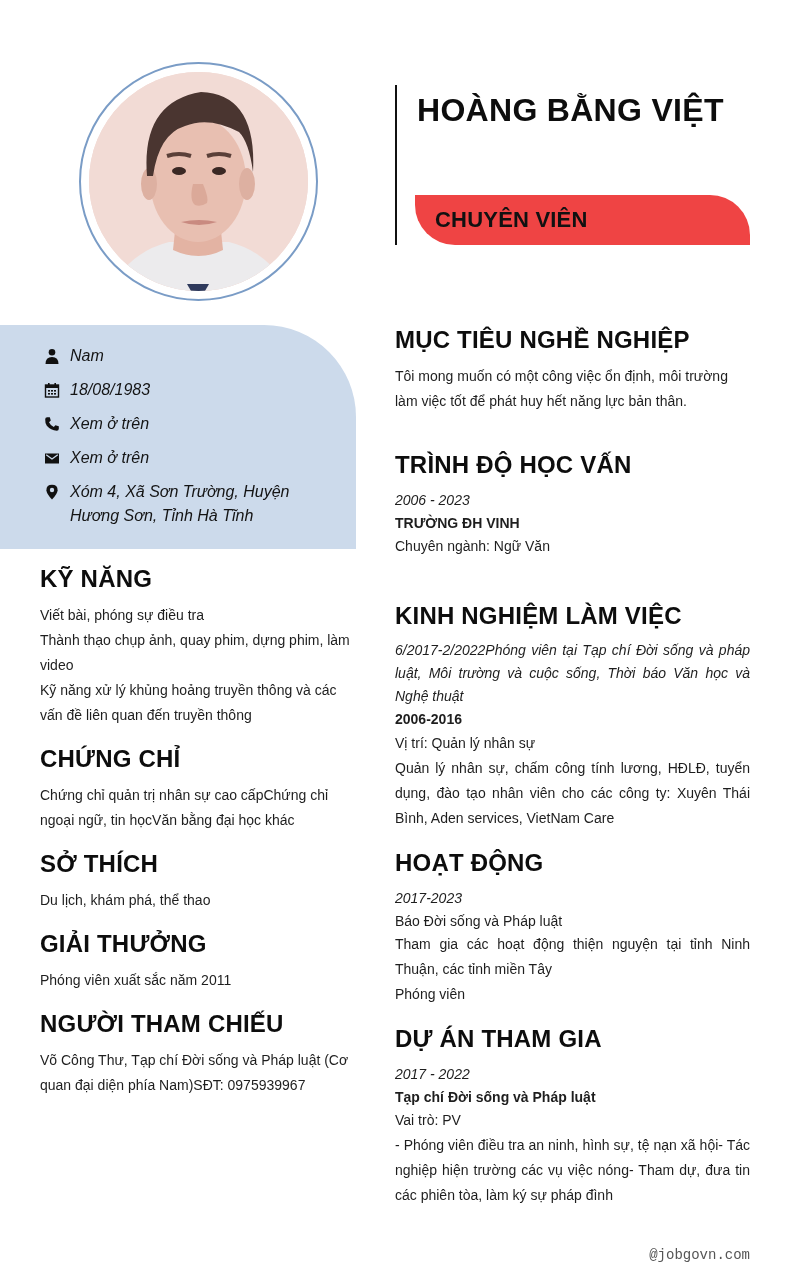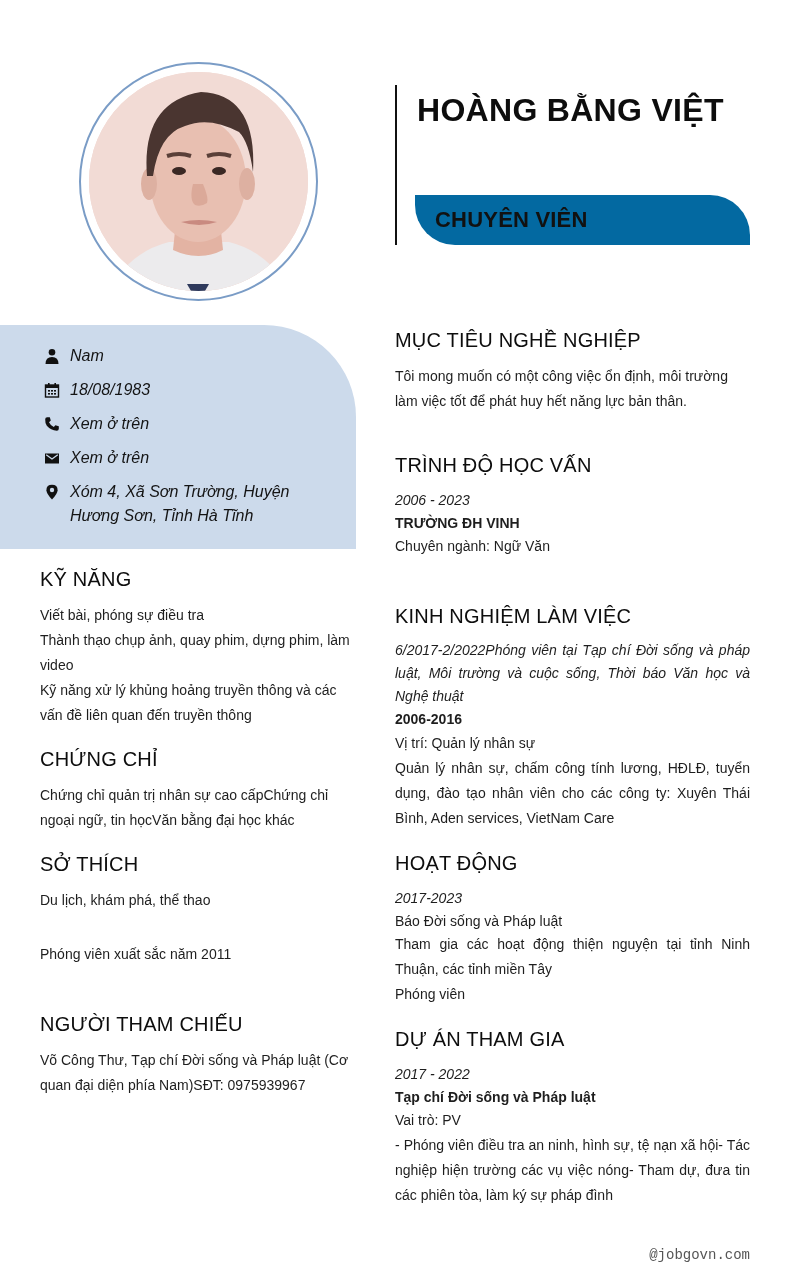--- a/index.html
+++ b/index.html
@@ -20,40 +20,40 @@
   .name-block {
     position: absolute; left: 395px; top: 85px; height: 160px;
     border-left: 2px solid #111;
   }
   .name {
     position: absolute; left: 20px; top: 0px; width: 340px;
     font-size: 32px; font-weight: bold; line-height: 50px; color: #0d0d0d; letter-spacing: 0.3px;
   }
   .role-badge {
     position: absolute; left: 415px; top: 195px; width: 335px; height: 50px;
-    background: #0369a1; border-radius: 0 40px 0 40px;
+    background: #ef4444; border-radius: 0 40px 0 40px;
     display: flex; align-items: center; padding-left: 20px;
   }
   .role-badge span { font-size: 22px; font-weight: bold; color: #111; letter-spacing: 0.2px; }
 
   .contact-box {
     position: absolute; left: 0; top: 325px; width: 356px; height: 224px;
     background: #ccdaeb; border-radius: 0 92px 0 0;
   }
   .contact-item {
     position: absolute; left: 44px; display: flex; align-items: flex-start;
     font-size: 16px; line-height: 24px; color: #141414;
   }
   .contact-item .ico { width: 18px; height: 24px; display: flex; align-items: center; justify-content: flex-start; margin-right: 8px; flex-shrink: 0; }
   .contact-item .ico svg { width: 16px; height: 16px; }
   .contact-item .txt { width: 240px; font-style: italic; }
 
   .section { position: absolute; }
   .section h2 {
-    font-size: 20px; font-weight: normal; color: #0d0d0d; line-height: 26px; letter-spacing: 0.2px;
+    font-size: 24px; font-weight: bold; color: #0d0d0d; line-height: 26px; letter-spacing: 0.2px;
   }
   .left .section { left: 40px; width: 310px; }
   .right .section { left: 395px; width: 355px; }
   .p { font-size: 14px; line-height: 25px; color: #1e1e1e; }
   .it { font-style: italic; }
   .b { font-weight: bold; }
   .just { text-align: justify; }
 
   .footer {
     position: absolute; right: 40px; top: 1247px;
@@ -175,20 +175,21 @@
     <div class="p">Chứng chỉ quản trị nhân sự cao cấpChứng chỉ ngoại ngữ, tin họcVăn bằng đại học khác</div>
   </div>
 
   <div class="section" style="top:851px;">
     <h2>SỞ THÍCH</h2>
     <div style="height:11px;"></div>
     <div class="p">Du lịch, khám phá, thể thao</div>
   </div>
 
   <div class="section" style="top:931px;">
+    <h2>GIẢI THƯỞNG</h2>
     <div style="height:11px;"></div>
     <div class="p">Phóng viên xuất sắc năm 2011</div>
   </div>
 
   <div class="section" style="top:1011px;">
     <h2>NGƯỜI THAM CHIẾU</h2>
     <div style="height:11px;"></div>
     <div class="p">Võ Công Thư, Tạp chí Đời sống và Pháp luật (Cơ quan đại diện phía Nam)SĐT: 0975939967</div>
   </div>
 </div>

